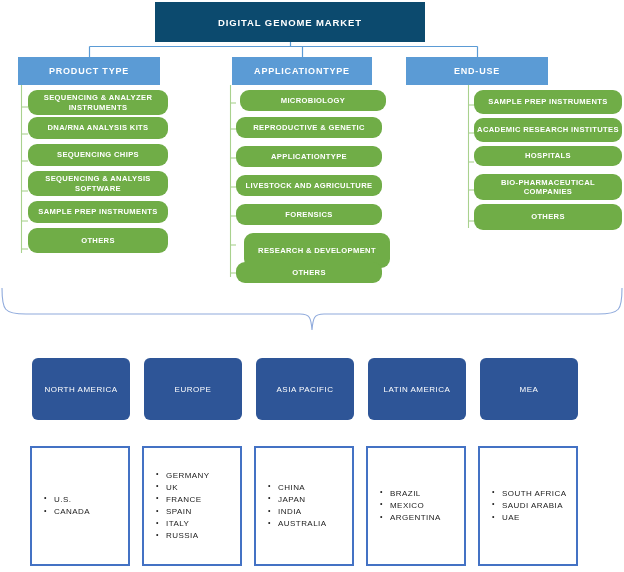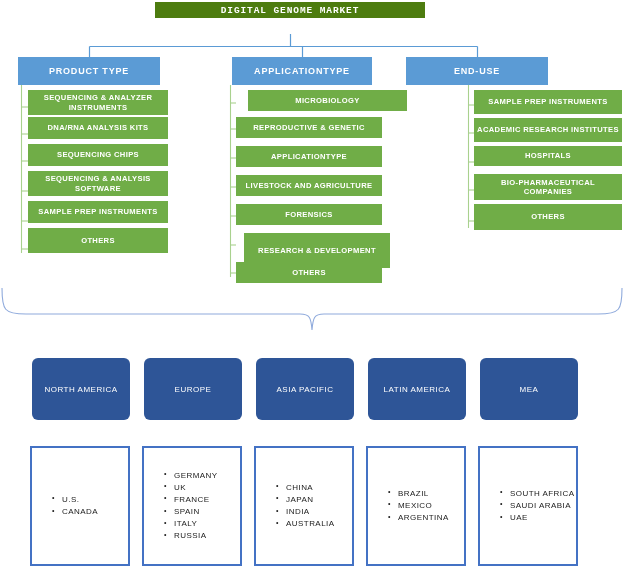--- a/index.html
+++ b/index.html
@@ -19,31 +19,30 @@
     overflow: hidden;
     background: #ffffff;
   }
 
   
   .root-title {
     position: absolute;
     left: 155px;
     top: 2px;
     width: 270px;
-    height: 16px;
-    background: #4d7c0f;
+    height: 40px;
+    background: #0c4a6e;
     color: #ffffff;
     font-size: 9.5px;
     font-weight: bold;
     letter-spacing: 0.9px;
     display: flex;
     align-items: center;
     justify-content: center;
     text-align: center;
-    font-family: Liberation Mono, monospace;
   }
 
   
   .wire {
     position: absolute;
     left: 0;
     top: 0;
     width: 624px;
     height: 572px;
     pointer-events: none;
@@ -78,20 +77,21 @@
     font-size: 7.6px;
     font-weight: bold;
     letter-spacing: 0.35px;
     display: flex;
     align-items: center;
     justify-content: center;
     text-align: center;
     line-height: 1.22;
     box-sizing: border-box;
     padding: 0 3px;
+    border-radius: 9px;
   }
   #col-0 { left: 28px;  top: 90px;  width: 140px; }
   #col-1 { left: 236px; top: 90px;  width: 146px; }
   #col-2 { left: 474px; top: 90px;  width: 148px; }
 
   
 
   
   .region {
     position: absolute;
@@ -114,21 +114,21 @@
     top: 446px;
     height: 120px;
     background: #ffffff;
     border: 2px solid #4472c4;
     box-sizing: border-box;
     display: flex;
     align-items: center;
     justify-content: flex-start;
   }
   .country-box ul {
-    margin: 8px;
+    margin: 0;
     padding: 0 0 0 22px;
     list-style: none;
   }
   .country-box li {
     font-size: 8px;
     color: #1a1a1a;
     letter-spacing: 0.45px;
     line-height: 1.52;
     white-space: nowrap;
     position: relative;
@@ -196,21 +196,21 @@
     <path d="M230.5 103 L236 103" stroke="#A9D18E" stroke-width="1.1" fill="none"></path>
     <path d="M230.5 129 L236 129" stroke="#A9D18E" stroke-width="1.1" fill="none"></path>
     <path d="M230.5 158 L236 158" stroke="#A9D18E" stroke-width="1.1" fill="none"></path>
     <path d="M230.5 187 L236 187" stroke="#A9D18E" stroke-width="1.1" fill="none"></path>
     <path d="M230.5 216 L236 216" stroke="#A9D18E" stroke-width="1.1" fill="none"></path>
     <path d="M230.5 245 L236 245" stroke="#A9D18E" stroke-width="1.1" fill="none"></path>
     <path d="M230.5 273 L236 273" stroke="#A9D18E" stroke-width="1.1" fill="none"></path>
   </svg>
 
   <div class="col" id="col-1">
-    <div class="item" style="top:0px;height:21px;left:12px;width:159px">MICROBIOLOGY</div>
+    <div class="item" style="top:0px;height:21px;left:4px;width:146px">MICROBIOLOGY</div>
     <div class="item" style="top:27px;height:21px;left:0;width:146px">REPRODUCTIVE &amp; GENETIC</div>
     <div class="item" style="top:56px;height:21px;left:0;width:146px">APPLICATIONTYPE</div>
     <div class="item" style="top:85px;height:21px;left:0;width:146px">LIVESTOCK AND AGRICULTURE</div>
     <div class="item" style="top:114px;height:21px;left:0;width:146px">FORENSICS</div>
     <div class="item" style="top:143px;height:35px;left:8px;width:146px">RESEARCH &amp; DEVELOPMENT</div>
     <div class="item" style="top:172px;height:21px;left:0;width:146px">OTHERS</div>
   </div>
 
   <div class="cat-header" id="cat-2">END-USE</div>
 

